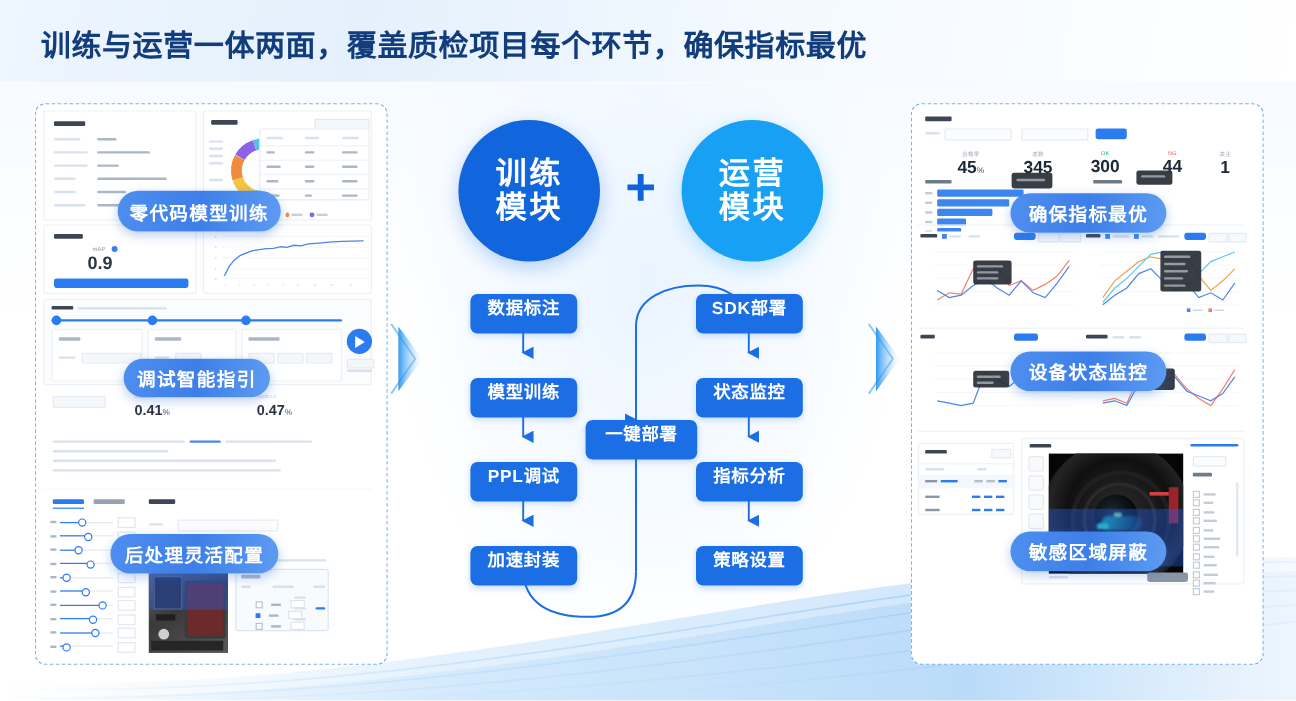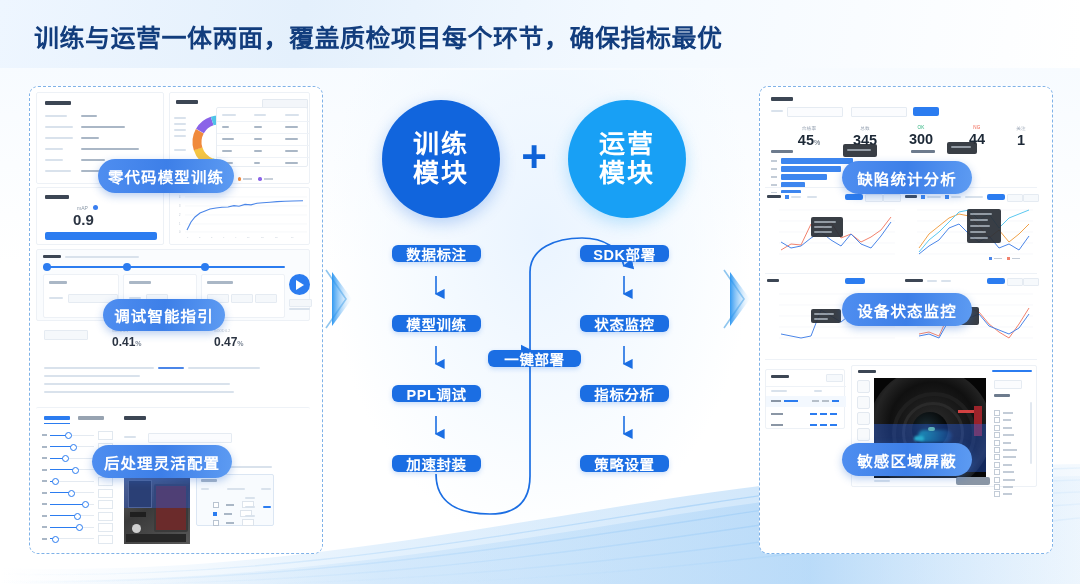--- a/index.html
+++ b/index.html
@@ -73,23 +73,23 @@
     font-weight:bold;font-size:26px;line-height:1.12;letter-spacing:2px;
   }
   .circle.train{left:382px;top:100px;width:118px;height:118px;background:#1165dd;
     box-shadow:0 5px 16px rgba(17,101,221,.28);}
   .circle.oper{left:568px;top:100px;width:118px;height:118px;background:#18a0f5;
     box-shadow:0 5px 16px rgba(24,160,245,.28);}
   .plus{position:absolute;left:512px;top:133px;width:44px;height:48px;color:#0f63d8;
     font-size:44px;font-weight:bold;display:flex;align-items:center;justify-content:center;}
 
   .fbox{
-    position:absolute;width:89px;height:17px;border-radius:6px;background:#1b6ee3;
+    position:absolute;width:89px;height:33px;border-radius:6px;background:#1b6ee3;
     color:#fff;font-size:14.5px;font-weight:bold;letter-spacing:.6px;
-    display:flex;align-items:center;justify-content:center;white-space:nowrap;
+    display:flex;justify-content:center;white-space:nowrap;
     box-shadow:0 2px 5px rgba(27,110,227,.22);
   }
   .fbox.mid{width:93px;}
   .flow-svg{position:absolute;left:360px;top:232px;width:340px;height:290px;}
 
   .chev{position:absolute;width:30px;height:78px;}
 
   
   .stat{position:absolute;text-align:center;}
   .stat .lbl{font-size:4.6px;color:#98a4b4;letter-spacing:.2px;}
@@ -706,21 +706,21 @@
         <div style="position:absolute;left:178px;top:36px;width:2px;height:62px;background:#e2e8f0;border-radius:1px;"></div>
 
         <div class="ln" style="left:22px;top:114px;width:16px;height:2.4px;"></div>
         <div style="position:absolute;left:104px;top:111px;width:34px;height:8px;background:#8a96a5;border-radius:2px;"></div>
       </div>
     </div>
 
   </div>
 
   <div class="pill" style="left:82px;top:74px;width:130px;height:33px;">
-    <span>缺陷统计分析</span>
+    <span>确保指标最优</span>
   </div>
   <div class="pill" style="left:82px;top:206px;width:130px;height:33px;">
     <span>设备状态监控</span>
   </div>
   <div class="pill" style="left:82px;top:356px;width:130px;height:33px;">
     <span>敏感区域屏蔽</span>
   </div>
 </div>
 
 <div class="chev" style="left:324px;top:260px;">

